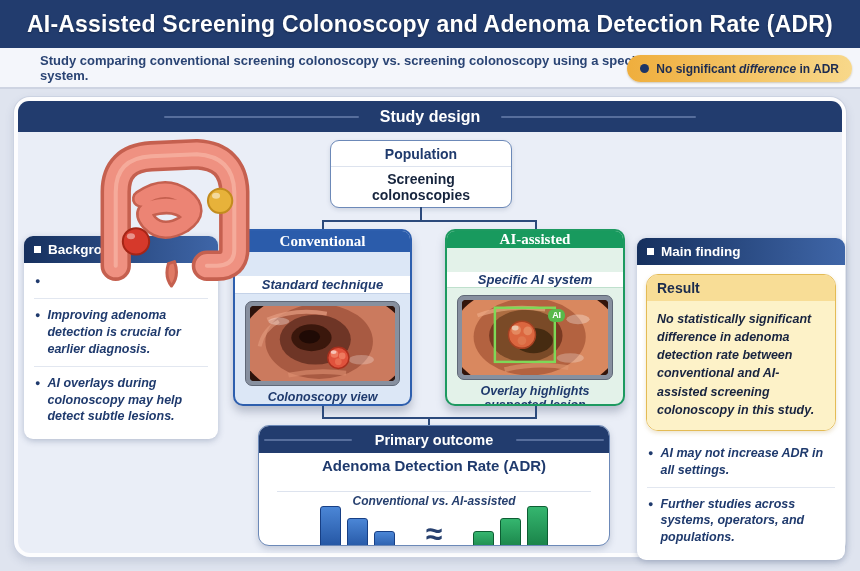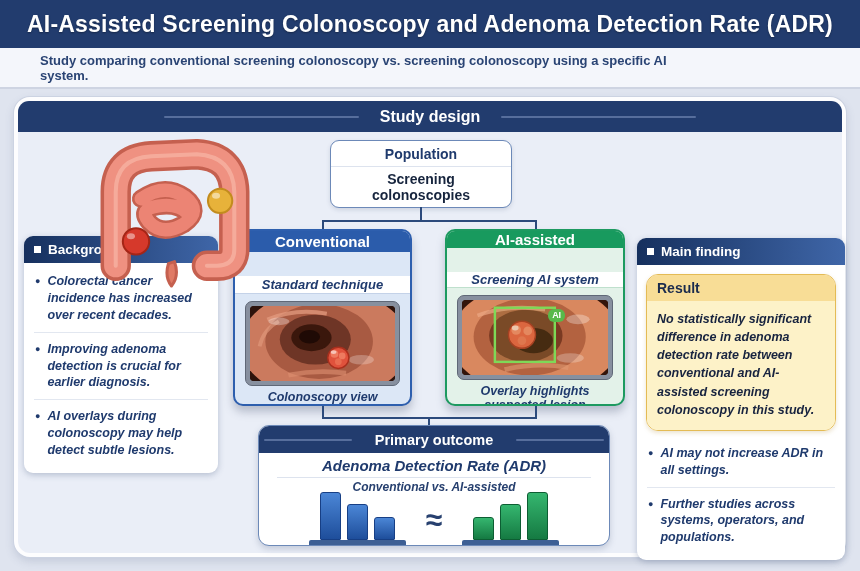--- a/index.html
+++ b/index.html
@@ -45,21 +45,21 @@
 
   
   .conn { position:absolute; background:#2c4a7c; }
 
   
   .col-box { position:absolute; top:128px; height:177px; border-radius:10px; overflow:hidden;
              display:flex; flex-direction:column; box-shadow:0 6px 9px rgba(90,100,125,.35); }
   .col-conv { left:215px; width:179px; border:2px solid #2e5fae; background:#dce7f6; }
   .col-ai   { left:427px; width:180px; border:2px solid #1d9a60; background:#e3f2e9; }
   .col-head { height:28px; display:flex; align-items:center; justify-content:center;
-              color:#fff; font-size:15px; font-weight:800; }
+              color:#fff; font-size:15px; font-weight:800;font-family:Liberation Serif, serif; }
   .col-conv .col-head { background:#2b5cab; }
   .col-ai   .col-head { background:#189a5e; }
   .col-sub { height:25px; background:#fff; display:flex; align-items:center; justify-content:center;
              font-size:13px; font-style:italic; font-weight:700; color:#1f3a6d;margin-top:24px; }
   .col-conv .col-sub { border-bottom:1px solid #c4d2e8; }
   .col-ai   .col-sub { border-bottom:1px solid #bfe0cd; }
   .monitor { margin:7px 10px 4px; background:#87909f; border:1px solid #5f6877; border-radius:7px;
              padding:4px; height:86px; }
   .screen { position:relative; width:100%; height:100%; border-radius:4px; overflow:hidden; background:#2d130c; }
   .screen svg { display:block; width:100%; height:100%; }
@@ -91,21 +91,21 @@
                  font-weight:600; color:#17233f; line-height:1.45; }
 
   
   .po { position:absolute; left:240px; top:324px; width:352px; height:121px; background:#fff;
         border:1.5px solid #6c89b8; border-radius:11px; overflow:hidden;
         box-shadow:0 3px 6px rgba(80,95,130,.25); }
   .po-head { height:27px; background:#223c6e; display:flex; align-items:center; justify-content:center;
              gap:23px; }
   .po-head .line { height:2px; width:88px; background:#7c90ba; opacity:.6; border-radius:2px; }
   .po-head .cap { color:#fff; font-size:14.5px; font-weight:800; }
-  .po-h1 { text-align:center; padding:4px 0 3px; font-size:15px; font-weight:800; font-style:italic;
+  .po-h1 { text-align:center; padding:4px 0 17px; font-size:15px; font-weight:800; 
            color:#1f3a6d; border-bottom:1px solid #dde3ee; margin:0 18px; }
   .po-h2 { text-align:center; padding:2px 0 0; font-size:12px; font-style:italic; font-weight:700;
            color:#27406f; }
   .chart-row { display:flex; align-items:flex-end; justify-content:center; gap:20px; height:58px;
                padding-bottom:5px; }
   .bar-group { position:relative; display:flex; align-items:flex-end; gap:6px; padding:0 11px 7px; }
   .bar-base { position:absolute; left:0; right:0; bottom:0; height:7px; background:#3d5f94;
               border-radius:2px; }
   .bar { width:21px; border-radius:3px 3px 1px 1px; border-style:solid; border-width:1.5px; }
   .approx { font-size:30px; font-weight:800; color:#27406f; line-height:1; margin-bottom:12px; }
@@ -117,20 +117,24 @@
 <body>
 
 <div class="stage">
 
   <div class="titlebar">
     <h1>AI-Assisted Screening Colonoscopy and Adenoma Detection Rate (ADR)</h1>
   </div>
 
   <div class="subbar">
     <div class="subtitle">Study comparing conventional screening colonoscopy vs. screening colonoscopy using a specific AI system.</div>
+    <div class="badge">
+      <span class="dot"></span>
+      <span class="txt"><span class="b">No significant </span><span class="i">difference</span><span> in ADR</span></span>
+    </div>
   </div>
 
   <div class="colon-wrap">
     <svg viewBox="0 0 175 150" width="178" height="152">
       <path d="M30,128 L30,55 Q30,22 65,20 L110,18 Q146,20 147,55 L147,112 Q147,128 130,128 L120,128" fill="none" stroke="#c5604f" stroke-width="30" stroke-linecap="round" stroke-linejoin="round"></path>
       <path d="M30,128 L30,55 Q30,22 65,20 L110,18 Q146,20 147,55 L147,112 Q147,128 130,128 L120,128" fill="none" stroke="#ef9181" stroke-width="23" stroke-linecap="round" stroke-linejoin="round"></path>
       <path d="M30,128 L30,55 Q30,22 65,20 L110,18 Q146,20 147,55 L147,112 Q147,128 130,128 L120,128" fill="none" stroke="#f8b7a6" stroke-width="4" opacity=".7" stroke-linecap="round"></path>
       <path d="M55,62 Q78,46 98,60 Q116,74 97,87 Q76,99 63,85 Q52,72 72,69 Q92,66 102,77" fill="none" stroke="#c5604f" stroke-width="18" stroke-linecap="round"></path>
       <path d="M55,62 Q78,46 98,60 Q116,74 97,87 Q76,99 63,85 Q52,72 72,69 Q92,66 102,77" fill="none" stroke="#ec8474" stroke-width="13" stroke-linecap="round"></path>
       <path d="M88,124 Q93,138 85,148 Q78,139 82,126 Z" fill="#e07a65" stroke="#c5604f" stroke-width="3" stroke-linejoin="round"></path>
@@ -182,21 +186,21 @@
             <circle cx="92" cy="58" r="3.5" fill="#e96c50"></circle>
             <ellipse cx="87" cy="48" rx="3" ry="2" fill="#fff" opacity=".55"></ellipse>
           </svg>
         </div>
       </div>
       <div class="col-cap">Colonoscopy view</div>
     </div>
 
     <div class="col-box col-ai">
       <div class="col-head">AI-assisted</div>
-      <div class="col-sub">Screening AI system</div>
+      <div class="col-sub">Specific AI system</div>
       <div class="monitor">
         <div class="screen">
           <svg viewBox="0 0 151 78" preserveAspectRatio="none">
             <rect width="151" height="78" fill="#33150b"></rect>
             <ellipse cx="76" cy="40" rx="88" ry="58" fill="#d9885f"></ellipse>
             <ellipse cx="70" cy="38" rx="58" ry="40" fill="#b36240"></ellipse>
             <ellipse cx="66" cy="37" rx="38" ry="27" fill="#7a3a22"></ellipse>
             <ellipse cx="74" cy="42" rx="20" ry="13" fill="#40180a"></ellipse>
             <path d="M16,16 Q50,4 86,10" stroke="#eba884" stroke-width="4" fill="none" opacity=".7"></path>
             <path d="M44,72 Q78,64 110,70" stroke="#e09a72" stroke-width="5" fill="none" opacity=".6"></path>
@@ -216,21 +220,20 @@
     </div>
 
     <div class="side bg-panel">
       <div class="side-head">
         <span class="sq"></span>
         <span>Background</span>
       </div>
       <div class="bullets">
           <div class="bullet-item">
             <span class="dot">●</span>
-            <span><span>Colorectal cancer incidence has increased over recent decades.</span></span>
           </div>
           <div class="bullet-item">
             <span class="dot">●</span>
             <span><span>Improving </span><span class="b">adenoma detection</span><span> is crucial for earlier diagnosis.</span></span>
           </div>
           <div class="bullet-item">
             <span class="dot">●</span>
             <span><span>AI overlays during colonoscopy may help detect subtle lesions.</span></span>
           </div>
         </div>

